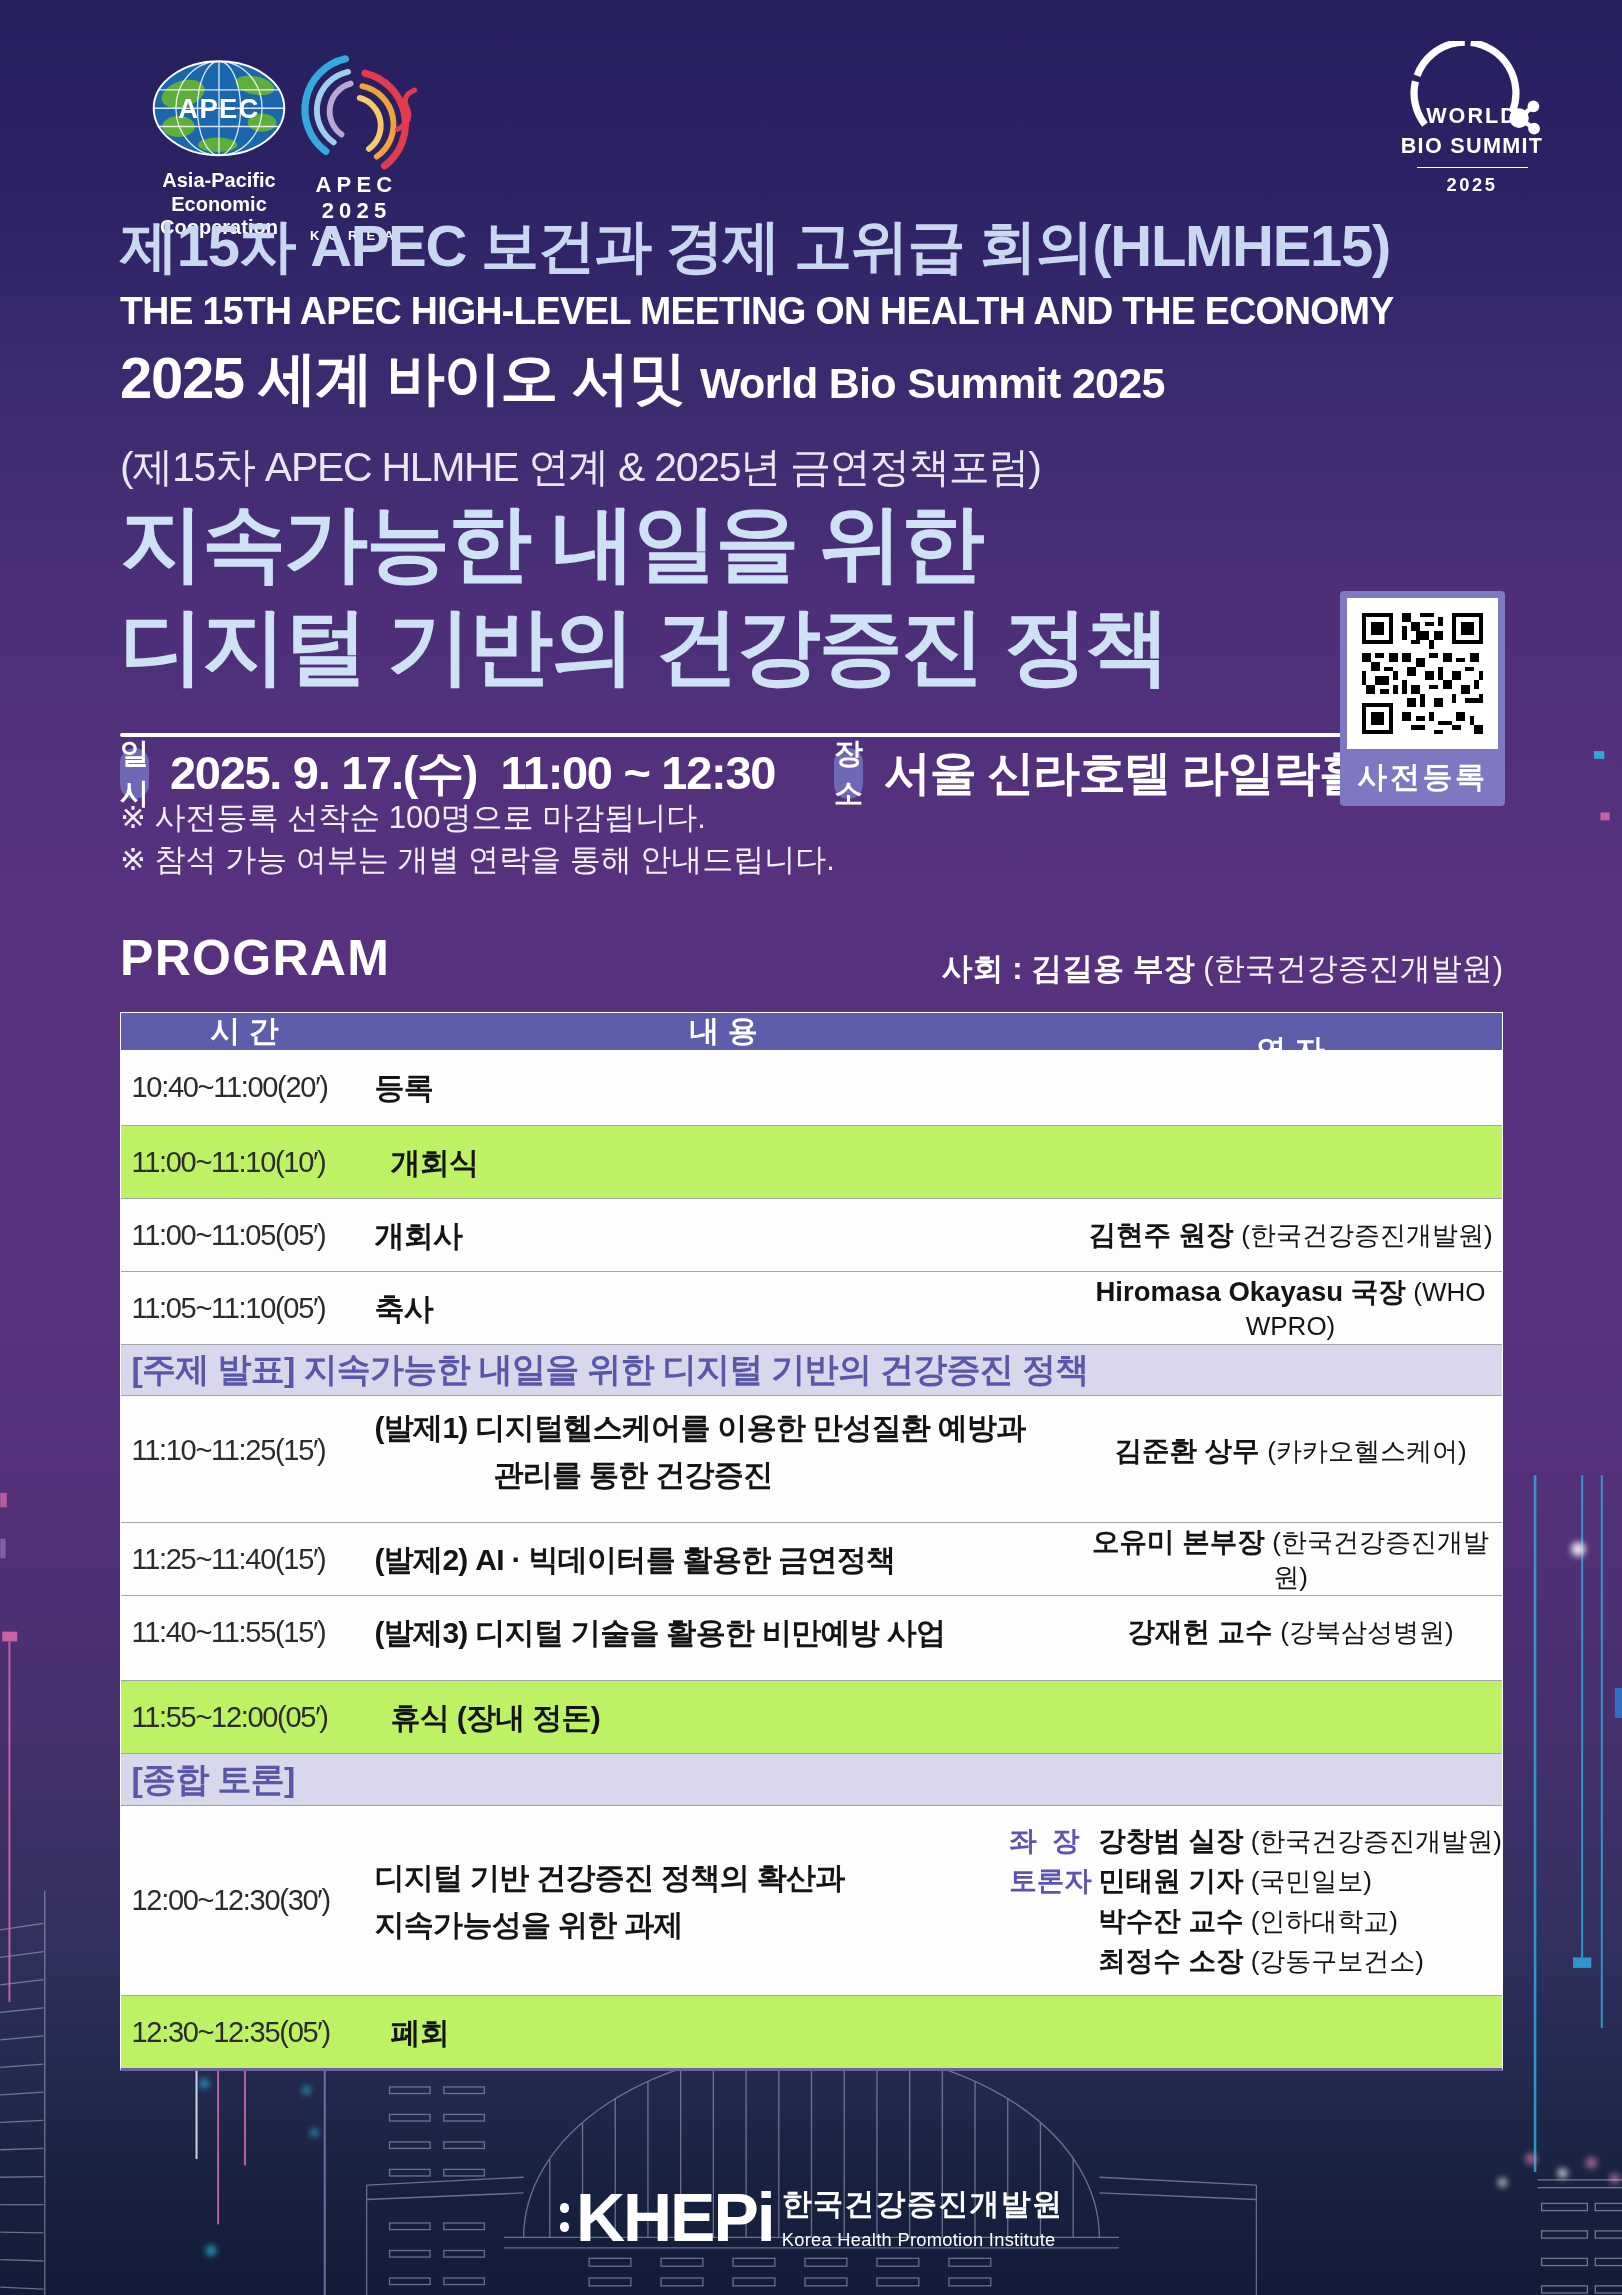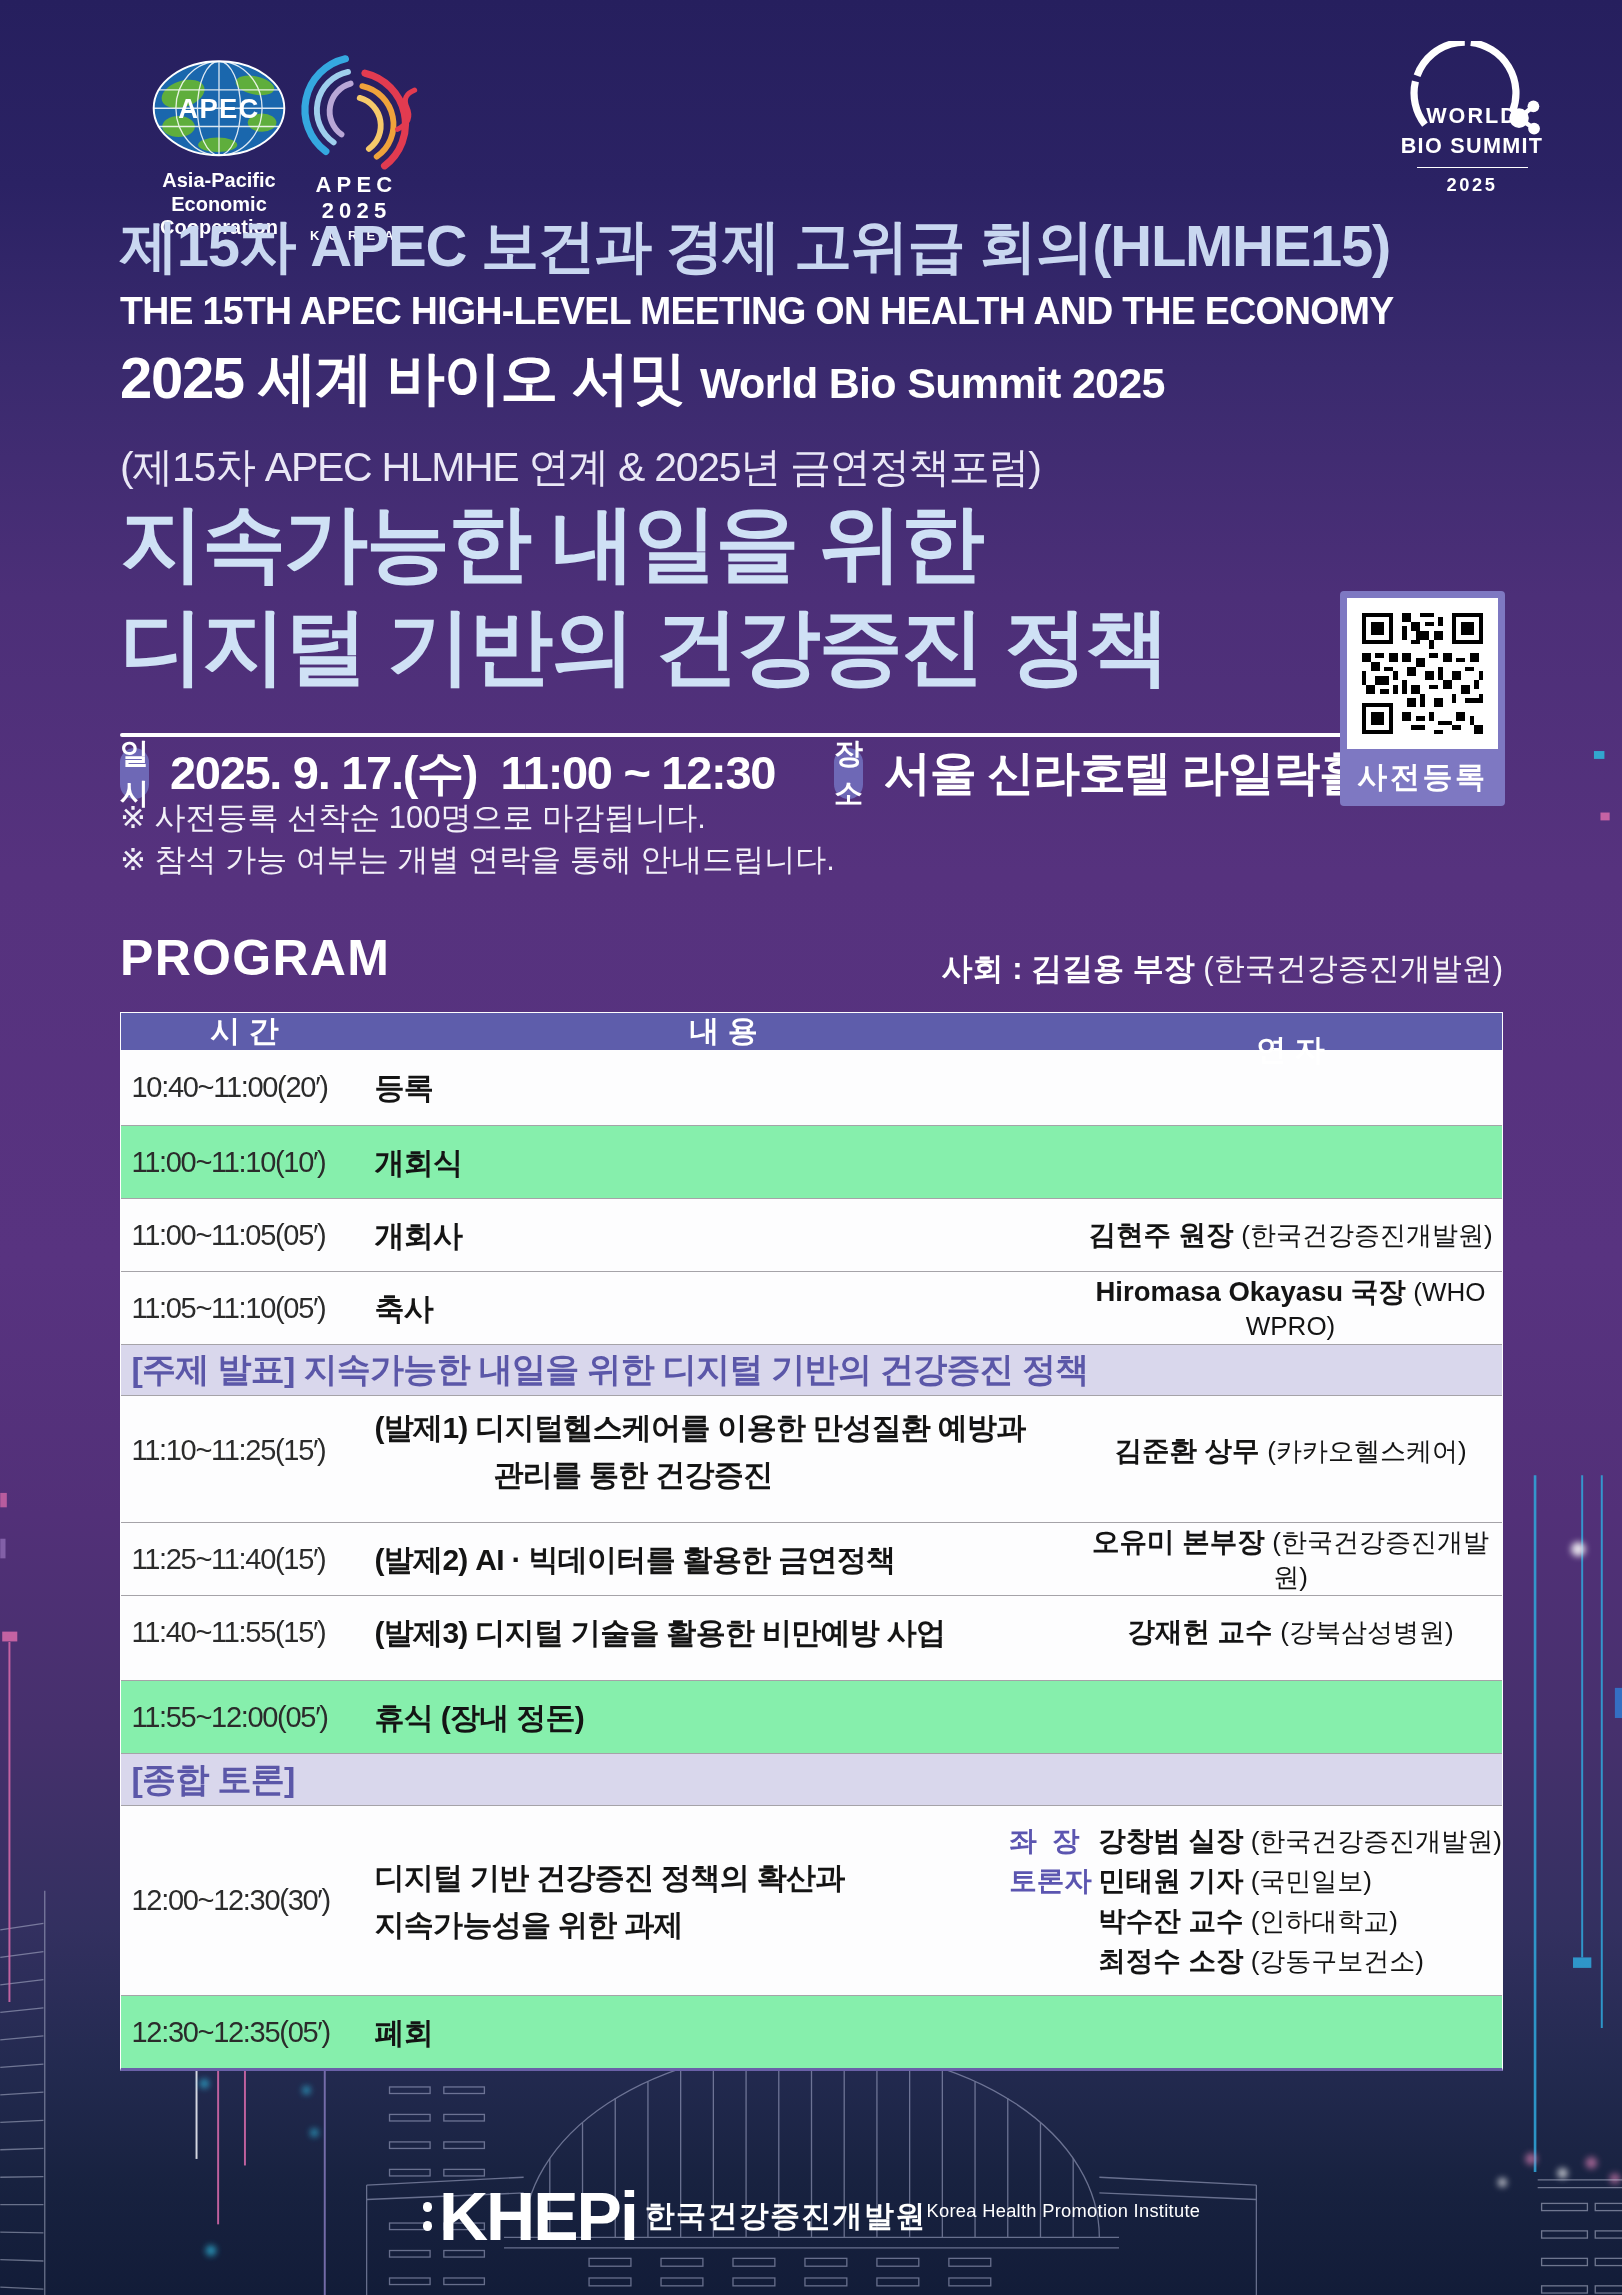--- a/index.html
+++ b/index.html
@@ -50,42 +50,42 @@
   .mc-light{font-weight:300;opacity:.95;}
 
   .table{left:120px;top:1012px;width:1383px;background:#fdfdfe;
          border:1.3px solid rgba(255,255,255,.75);border-bottom:3.9px solid #6a60a8;box-sizing:border-box;}
   .thead{display:flex;background:#5e5dab;height:37px;align-items:center;color:#fff;font-size:30px;font-weight:700;}
   .th-time{flex:0 0 247px;text-align:center;}
   .th-content{flex:1;text-align:center;}
   .th-speaker{flex:0 0 423px;text-align:center;margin-top:37px;}
   .row{display:flex;align-items:center;background:#fdfdfe;box-sizing:border-box;}
   .row + .row{border-top:1.3px solid #a5a3a8;}
-  .row.shade{background:#86efac;}
+  .row.shade{background:#bef264;gap:16px;}
   .row.section-row{background:#d9d7ec;}
   .cell-time{flex:0 0 247px;padding-left:10.5px;font-size:29px;color:#2b2b2b;letter-spacing:-1.3px;box-sizing:border-box;white-space:nowrap;}
   .cell-content{flex:1;padding-left:6.5px;font-size:30px;font-weight:700;color:#141414;letter-spacing:-0.7px;line-height:47px;box-sizing:border-box;}
   .cell-content .indent{padding-left:119px;}
   .cell-speaker{flex:0 0 423px;text-align:center;font-size:27.5px;color:#141414;box-sizing:border-box;}
   .spk-name{font-weight:700;}
   .spk-aff{font-weight:400;font-size:26px;}
   .section-label{padding-left:10.5px;font-size:34px;font-weight:800;color:#5b57a8;letter-spacing:-0.7px;}
   .panel{text-align:left;padding-left:9.2px;}
   .panel-line{display:flex;align-items:baseline;line-height:39px;white-space:pre;}
   .panel-role{color:#5b55b0;font-weight:700;width:89px;display:inline-block;}
   .panel-name{font-weight:700;}
   .panel-aff{font-weight:400;font-size:26px;}
 
   
   .footer{left:0;top:2184px;width:1623px;display:flex;justify-content:center;align-items:center;gap:8px;color:#fff;}
   .khepi-wrap{display:flex;align-items:center;gap:6.5px;}
   .khepi-dots{display:flex;flex-direction:column;gap:9.2px;}
   .khepi-dots i{width:9.8px;height:9.8px;border-radius:50%;background:#fff;display:block;}
   .khepi-text{font-size:68px;font-weight:800;letter-spacing:-2px;line-height:65px;}
-  .org-block{display:flex;flex-direction:row;justify-content:center;}
+  .org-block{display:flex;flex-direction:column;justify-content:center;}
   .org-kr{font-size:30px;font-weight:700;letter-spacing:1.3px;}
   .org-en{font-size:18.3px;font-weight:400;margin-top:3.9px;letter-spacing:0.3px;}
 </style>
 </head>
 <body>
 
 <div class="page">
 
   <svg class="abs deco" width="1623" height="2295" viewBox="0 0 2480 3508" style="left:0;top:0;">
     <defs>

